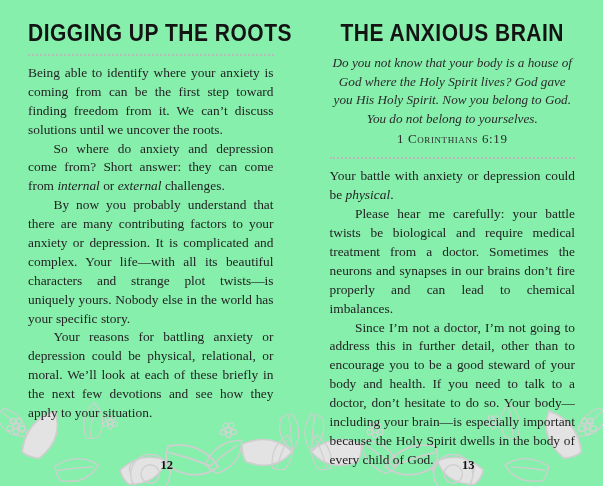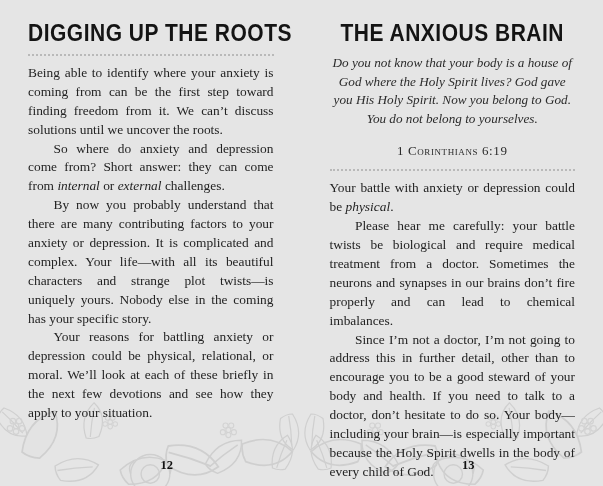--- a/index.html
+++ b/index.html
@@ -2,21 +2,21 @@
 <html><head>
 <meta charset="utf-8">
 <style>
   * { margin: 0; padding: 0; box-sizing: border-box; }
   html, body { background: #ffffff; }
   body {
     width: 603px; height: 486px; overflow: hidden;
     font-family: "Liberation Serif", serif;
     color: #222222;
   }
-  .spread { display: flex; width: 603px; height: 486px; background: #e5e5e5; }
+  .spread { display: flex; width: 603px; height: 486px; background: #86efac; }
   .page {
     position: relative;
     width: 301.5px; height: 486px;
     padding: 20px 28px 0 28px;
     overflow: hidden;
   }
   .page-inner { position: relative; z-index: 2; }
 
   h1.title {
     font-family: "Liberation Sans", sans-serif;
@@ -38,21 +38,21 @@
     color: #2b2b2b;
     margin: 4px 2px 2px 2px;
   }
   .scripture-ref {
     display: block;
     font-style: normal;
     font-variant: small-caps;
     letter-spacing: 0.6px;
     font-size: 13px;
     color: #2b2b2b;
-    margin-top: 13px;
+    margin-top: 1px;
     text-align: center;
   }
   .divider {
     border-top: 2px dotted #b9b9b9;
     margin: 9px 0 8px 0;
     height: 0;
   }
   .body-text p {
     font-size: 13.4px;
     line-height: 1.41;
@@ -110,21 +110,21 @@
 
   <section class="page">
     <div class="page-inner">
       <h1 class="title">DIGGING UP THE ROOTS</h1>
       <blockquote class="scripture">
       </blockquote>
       <div class="divider"></div>
       <div class="body-text">
           <p><span>Being able to identify where your anxiety is coming from can be the first step toward finding freedom from it. We can’t discuss solutions until we uncover the roots.</span></p>
           <p class="indent"><span>So where do anxiety and depression come from? Short answer: they can come from </span><em>internal</em><span> or </span><em>external</em><span> challenges.</span></p>
-          <p class="indent"><span>By now you probably understand that there are many contributing factors to your anxiety or depression. It is complicated and complex. Your life—with all its beautiful characters and strange plot twists—is uniquely yours. Nobody else in the coming has your specific story.</span></p>
+          <p class="indent"><span>By now you probably understand that there are many contributing factors to your anxiety or depression. It is complicated and complex. Your life—with all its beautiful characters and strange plot twists—is uniquely yours. Nobody else in the world has your specific story.</span></p>
           <p class="indent"><span>Your reasons for battling anxiety or depression could be physical, relational, or moral. We’ll look at each of these briefly in the next few devotions and see how they apply to your situation.</span></p>
         </div>
 
     </div>
     <svg class="floral" viewBox="0 0 301 112" preserveAspectRatio="none">
       <use href="#leaf-o" transform="translate(4,34) rotate(70)"></use>
       <use href="#flower-c" transform="translate(16,52) scale(1.2)"></use>
       <use href="#leaf-f" transform="translate(22,78) rotate(-32) scale(1.45)"></use>
       <use href="#leaf-o" transform="translate(55,92) rotate(18) scale(1.2)"></use>
       <use href="#leaf-o" transform="translate(86,64) rotate(-58)"></use>

